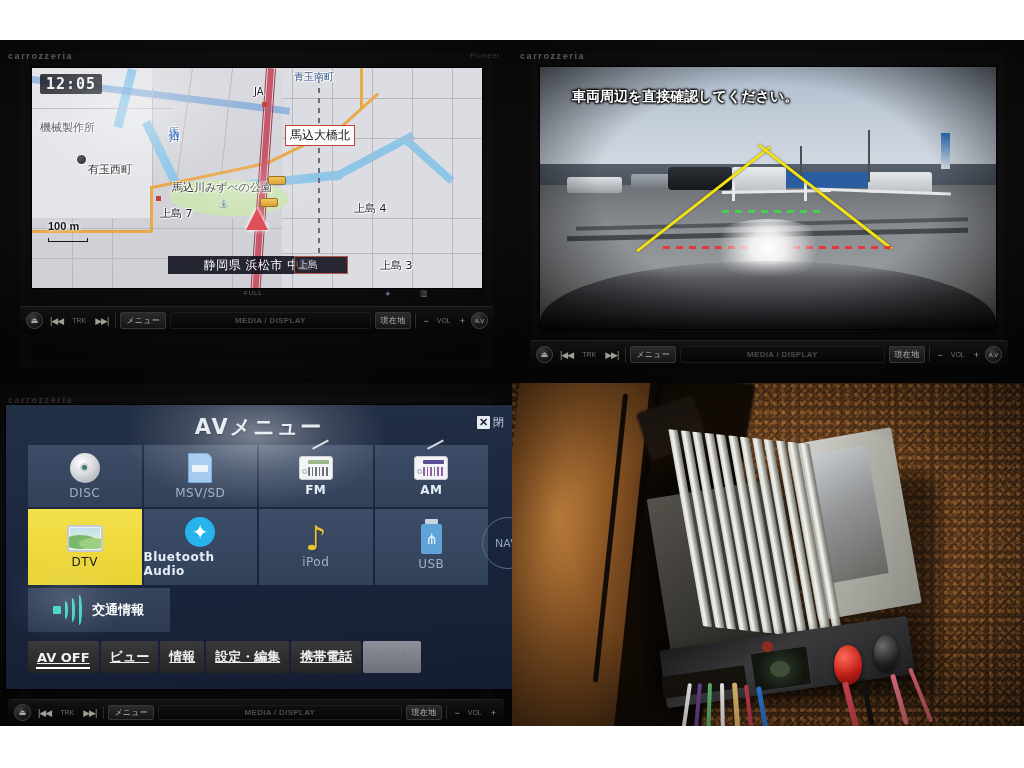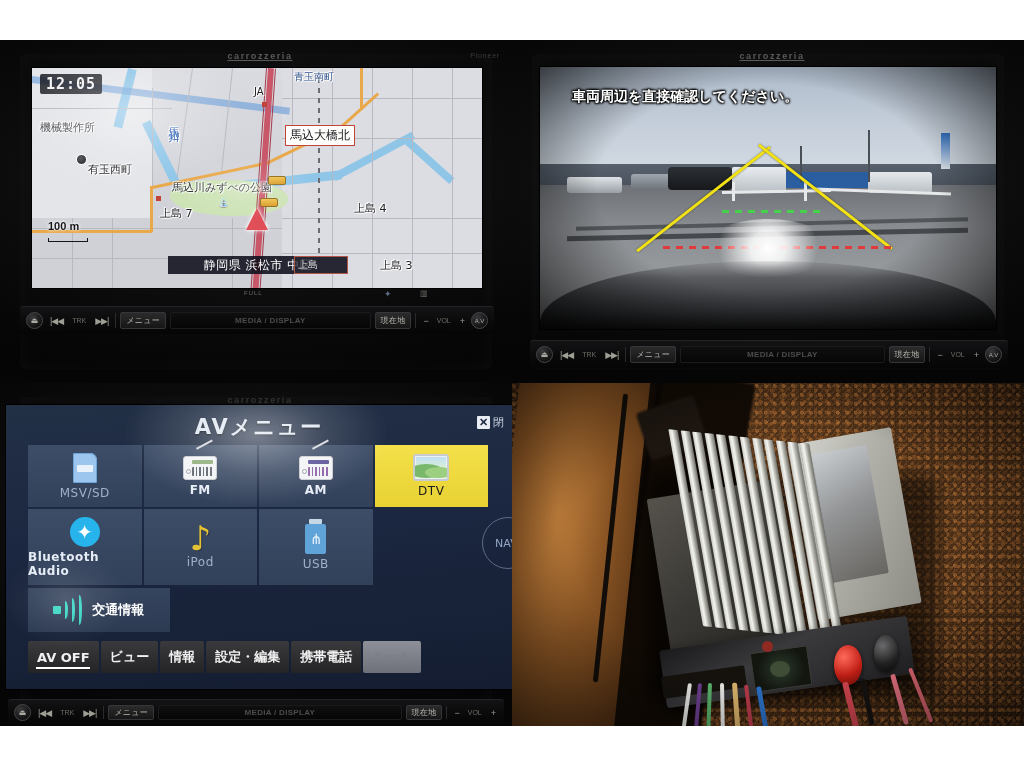--- a/index.html
+++ b/index.html
@@ -33,25 +33,24 @@
     background:
       radial-gradient(ellipse 80% 60% at 50% 40%, #1a1a1c 0%, #0b0b0c 65%, #050505 100%);
   }
   .bezel::after {
     content:""; position:absolute; left:4%; top:4%; right:4%; bottom:4%;
     border-radius:6px;
     box-shadow: inset 0 0 22px rgba(255,255,255,0.035);
     pointer-events:none;
   }
   .brandmark {
-    position:absolute; left:8px; right:0; text-align:center;
+    position:absolute; left:8px; right:0; text-align:left;
     font-size:9px; letter-spacing:1.6px; color:#5a5a5c;
     font-family:"Liberation Sans", sans-serif; font-weight:700;
     text-transform:lowercase;
-    text-decoration:underline;
   }
   .brand-r {
     position:absolute; right:12px; font-size:7px; letter-spacing:.8px;
     color:#3a3a3c;
   }
   
   .lcd {
     position:absolute; overflow:hidden;
     background:#0c0c10;
     box-shadow: 0 0 0 1px #000, inset 0 0 14px rgba(0,0,0,.8);
@@ -209,21 +208,21 @@
     background:linear-gradient(180deg,#36455e 0%, #2c3a52 100%);
     display:flex; align-items:center; justify-content:center; gap:10px;
     color:#c7d3e5; font-family:"DejaVu Sans", sans-serif; font-size:13px;
   }
   .wtile.bright { color:#fff; font-weight:700; }
   .softbar { position:absolute; display:flex; gap:2px; }
   .softbtn {
     background:linear-gradient(180deg,#3a3a3c 0%, #242427 100%);
     color:#f0f0f0; display:flex; align-items:center; justify-content:center;
     font-family:"DejaVu Sans", sans-serif; font-size:13px; font-weight:700;
-    padding:0 9px; border-radius:2px; position:relative; white-space:nowrap;
+    padding:0 9px; border-radius:2px; position:relative; white-space:nowrap;text-decoration:underline;
   }
   .softbtn.underline::after {
     content:""; position:absolute; left:12%; right:12%; bottom:4px; height:2px; background:#fff;
   }
   .softbtn.disabled { color:#7d7f86; background:linear-gradient(180deg,#8d9099,#6e7179); }
   .navcircle {
     position:absolute; border:1px solid #5c6b86; border-radius:50%;
     color:#93a4c0; display:flex; align-items:center; justify-content:center;
     font-family:"DejaVu Sans", sans-serif; font-size:11px; overflow:hidden;
   }
@@ -516,20 +515,26 @@
         <div class="avui">
 
           <div class="av-title" style="top:8px;font-size:21px;">AVメニュー</div>
           <div class="av-close" style="right:8px;top:10px;">
             <span class="x-box">✕</span>
             <span class="close-jp">閉</span>
           </div>
 
           <div class="grid" style="left:22px;top:40px;width:460px;height:140px;">
 
+            <div class="tile dim">
+              <span class="ic-disc">
+                  <i></i>
+                </span>
+              <span class="tlabel">DISC</span>
+            </div>
 
             <div class="tile dim">
               <span class="ic-sd"></span>
               <span class="tlabel">MSV/SD</span>
             </div>
 
             <div class="tile">
               <span class="ic-radio" style="color:#5b6470;">
                 <span class="band" style="position:absolute;left:8px;top:3px;right:3px;height:4px;background:#8fae7a;border-radius:1px;width:auto;"></span>
                 <span class="bars"></span>

